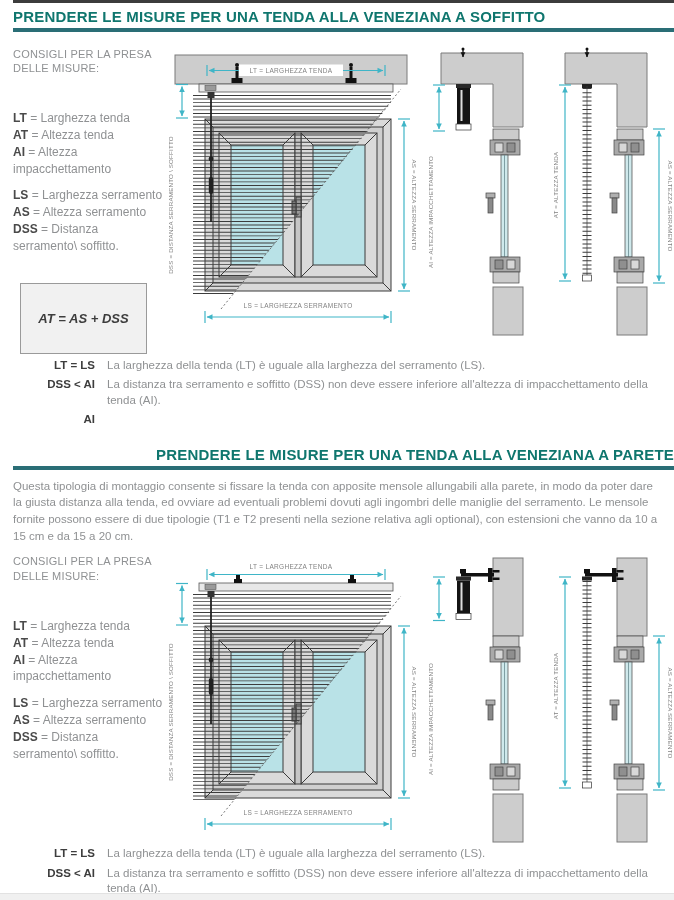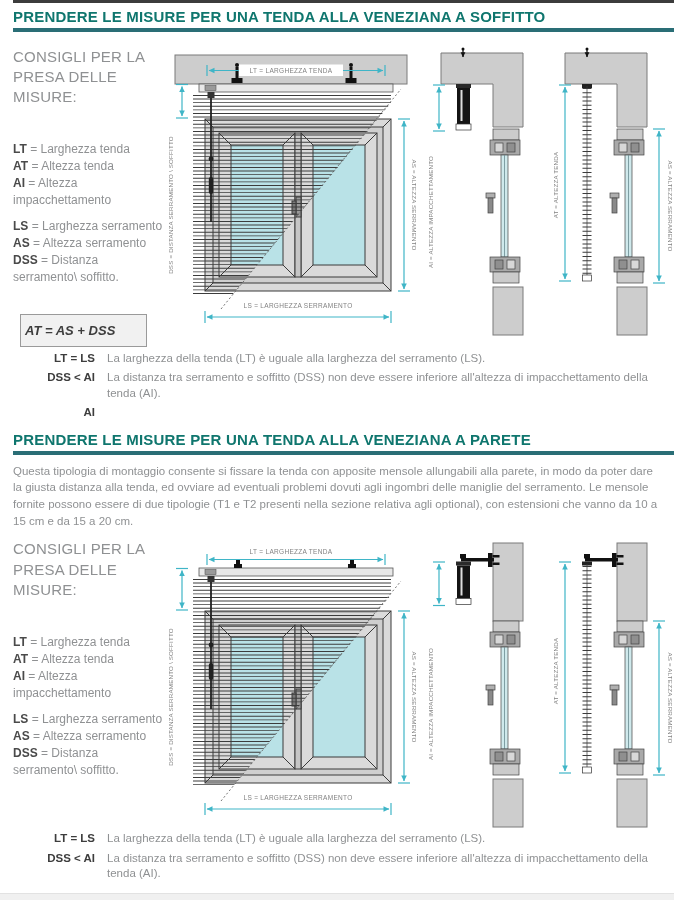--- a/index.html
+++ b/index.html
@@ -5,35 +5,35 @@
   * { box-sizing: border-box; }
   html,body { margin:0; padding:0; background:#fff; }
   body { width:674px; height:900px; font-family:"Liberation Sans",sans-serif; }
   .page { position:relative; width:674px; height:900px; overflow:hidden; background:#fff; }
   .topstrip { margin-left:13px; height:2.5px; background:#3c3c3c; }
   .sec-header { margin:5px 0 0 13px; font-size:15px; font-weight:bold; color:#0f766e; letter-spacing:.2px; }
   .rule { margin-left:13px; margin-top:3px; height:4px; background:#2a6e76; }
   .intro { margin:8px 10px 0 13px; font-size:11.5px; line-height:1.45; color:#8f9193; }
   .content-row { display:flex; margin-top:15px; }
   .advice-col { width:165px; flex:none; padding-left:13px; }
-  .advice-title { width:140px; font-size:15px; line-height:1.35; color:#8f9193; letter-spacing:.2px; }
+  .advice-title { width:140px; font-size:11px; line-height:1.35; color:#8f9193; letter-spacing:.2px; }
   .legend-group { font-size:12px; line-height:1.4; color:#8f9193; }
   .lg1 { margin-top:34px; }
   .lg2 { margin-top:10px; }
   .abbr { font-weight:bold; color:#4a4a4a; }
   .formula-box { margin-top:28px; margin-left:7px; width:127px; border:1px solid #9a9a9a;
-    background:#f1f1f1; padding:8px 4px; font-size:13px; font-weight:bold;
+    background:#f1f1f1; padding:27px 4px; text-align:center; font-size:13px; font-weight:bold;
     font-style:italic; color:#3d3d3d; }
   .front-col { width:252px; flex:none; margin-left:0; }
   .sides-col { display:flex; flex:none; margin-left:10px; gap:2px; }
   .notes { margin-top:4px; }
   .note-row { display:flex; margin-bottom:4px; font-size:11.5px; line-height:1.35; }
   .note-label { width:95px; flex:none; text-align:right; font-weight:bold; color:#3d3d3d; }
   .note-text { margin-left:12px; margin-right:8px; color:#8f9193; }
-  .sec2 { margin-top:10px; }
+  .sec2 { margin-top:18px;text-align:right; }
   .bottomstrip { position:absolute; left:0; right:0; bottom:0; height:7px; background:#f0f0f0; border-top:1px solid #e2e2e2; }
   svg { display:block; overflow:visible; }
   .cy { stroke:#3fb5c7; stroke-width:1.2; fill:none; }
   .dim { font-size:6.5px; fill:#828282; letter-spacing:.3px; font-family:"Liberation Sans",sans-serif; }
   .dimS { font-size:6.2px; fill:#828282; letter-spacing:.2px; font-family:"Liberation Sans",sans-serif; }
 </style>
 </head>
 <body>
 
 <svg width="0" height="0" style="position:absolute" aria-hidden="true">

